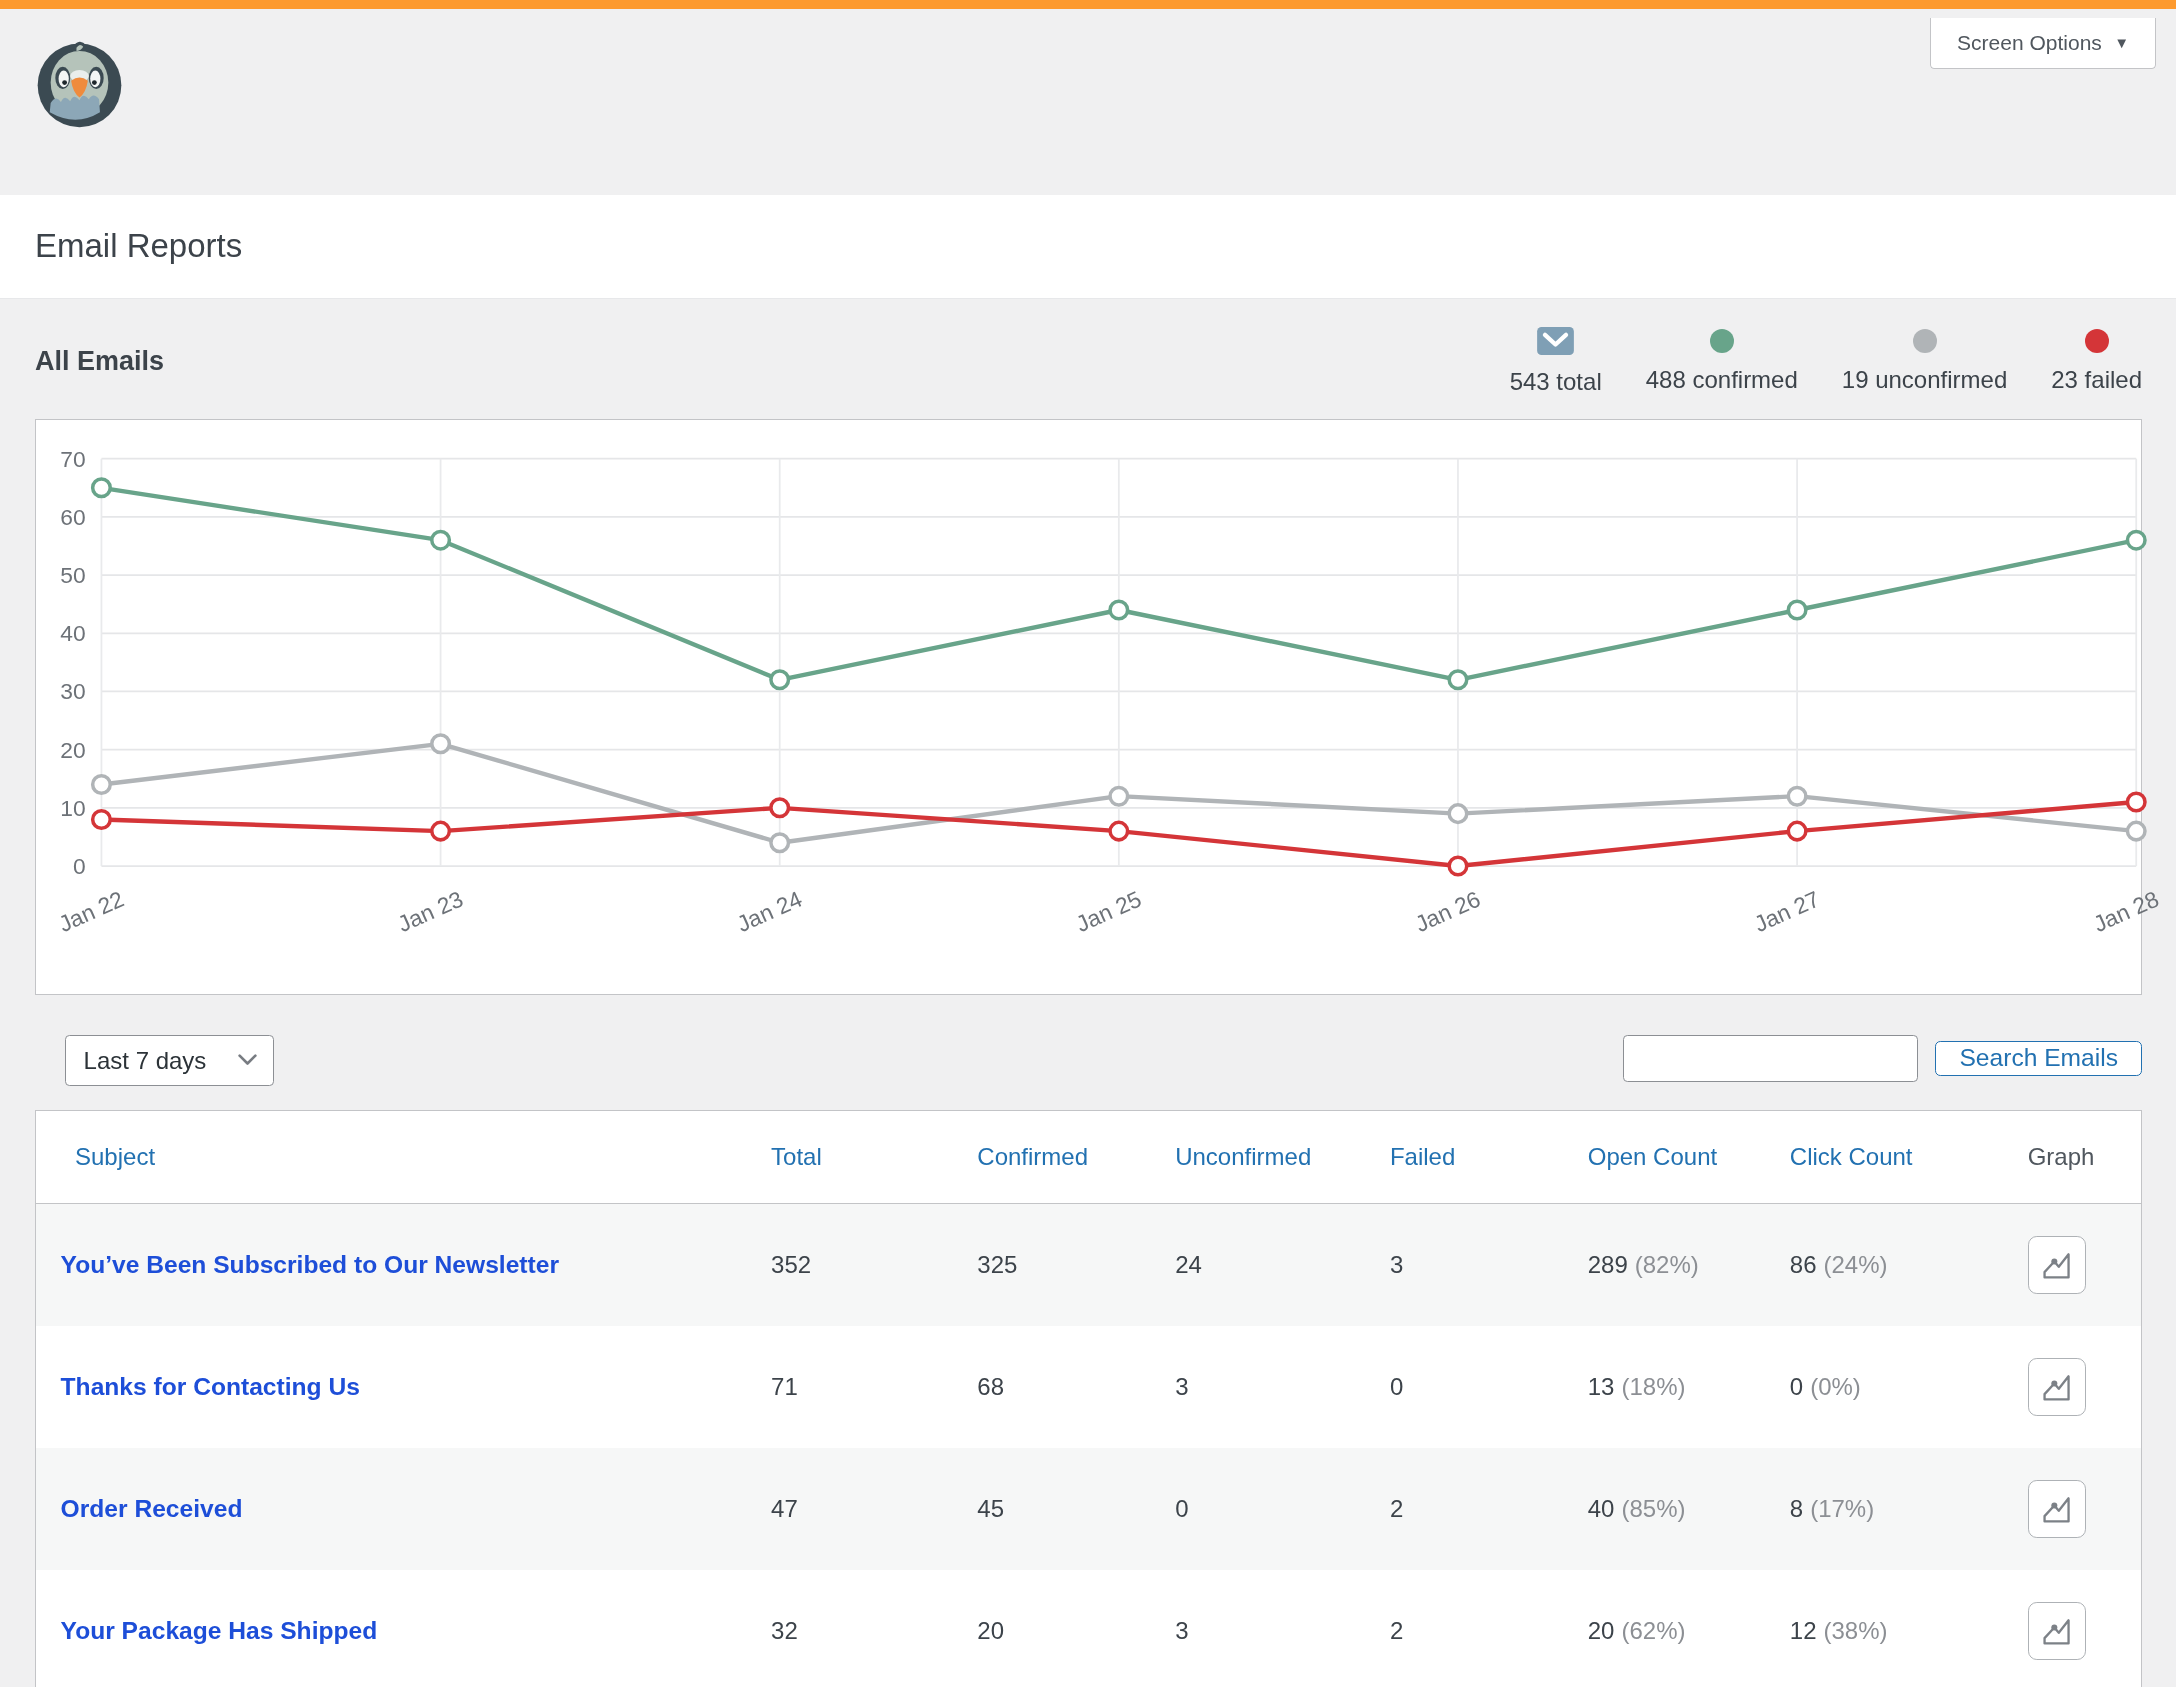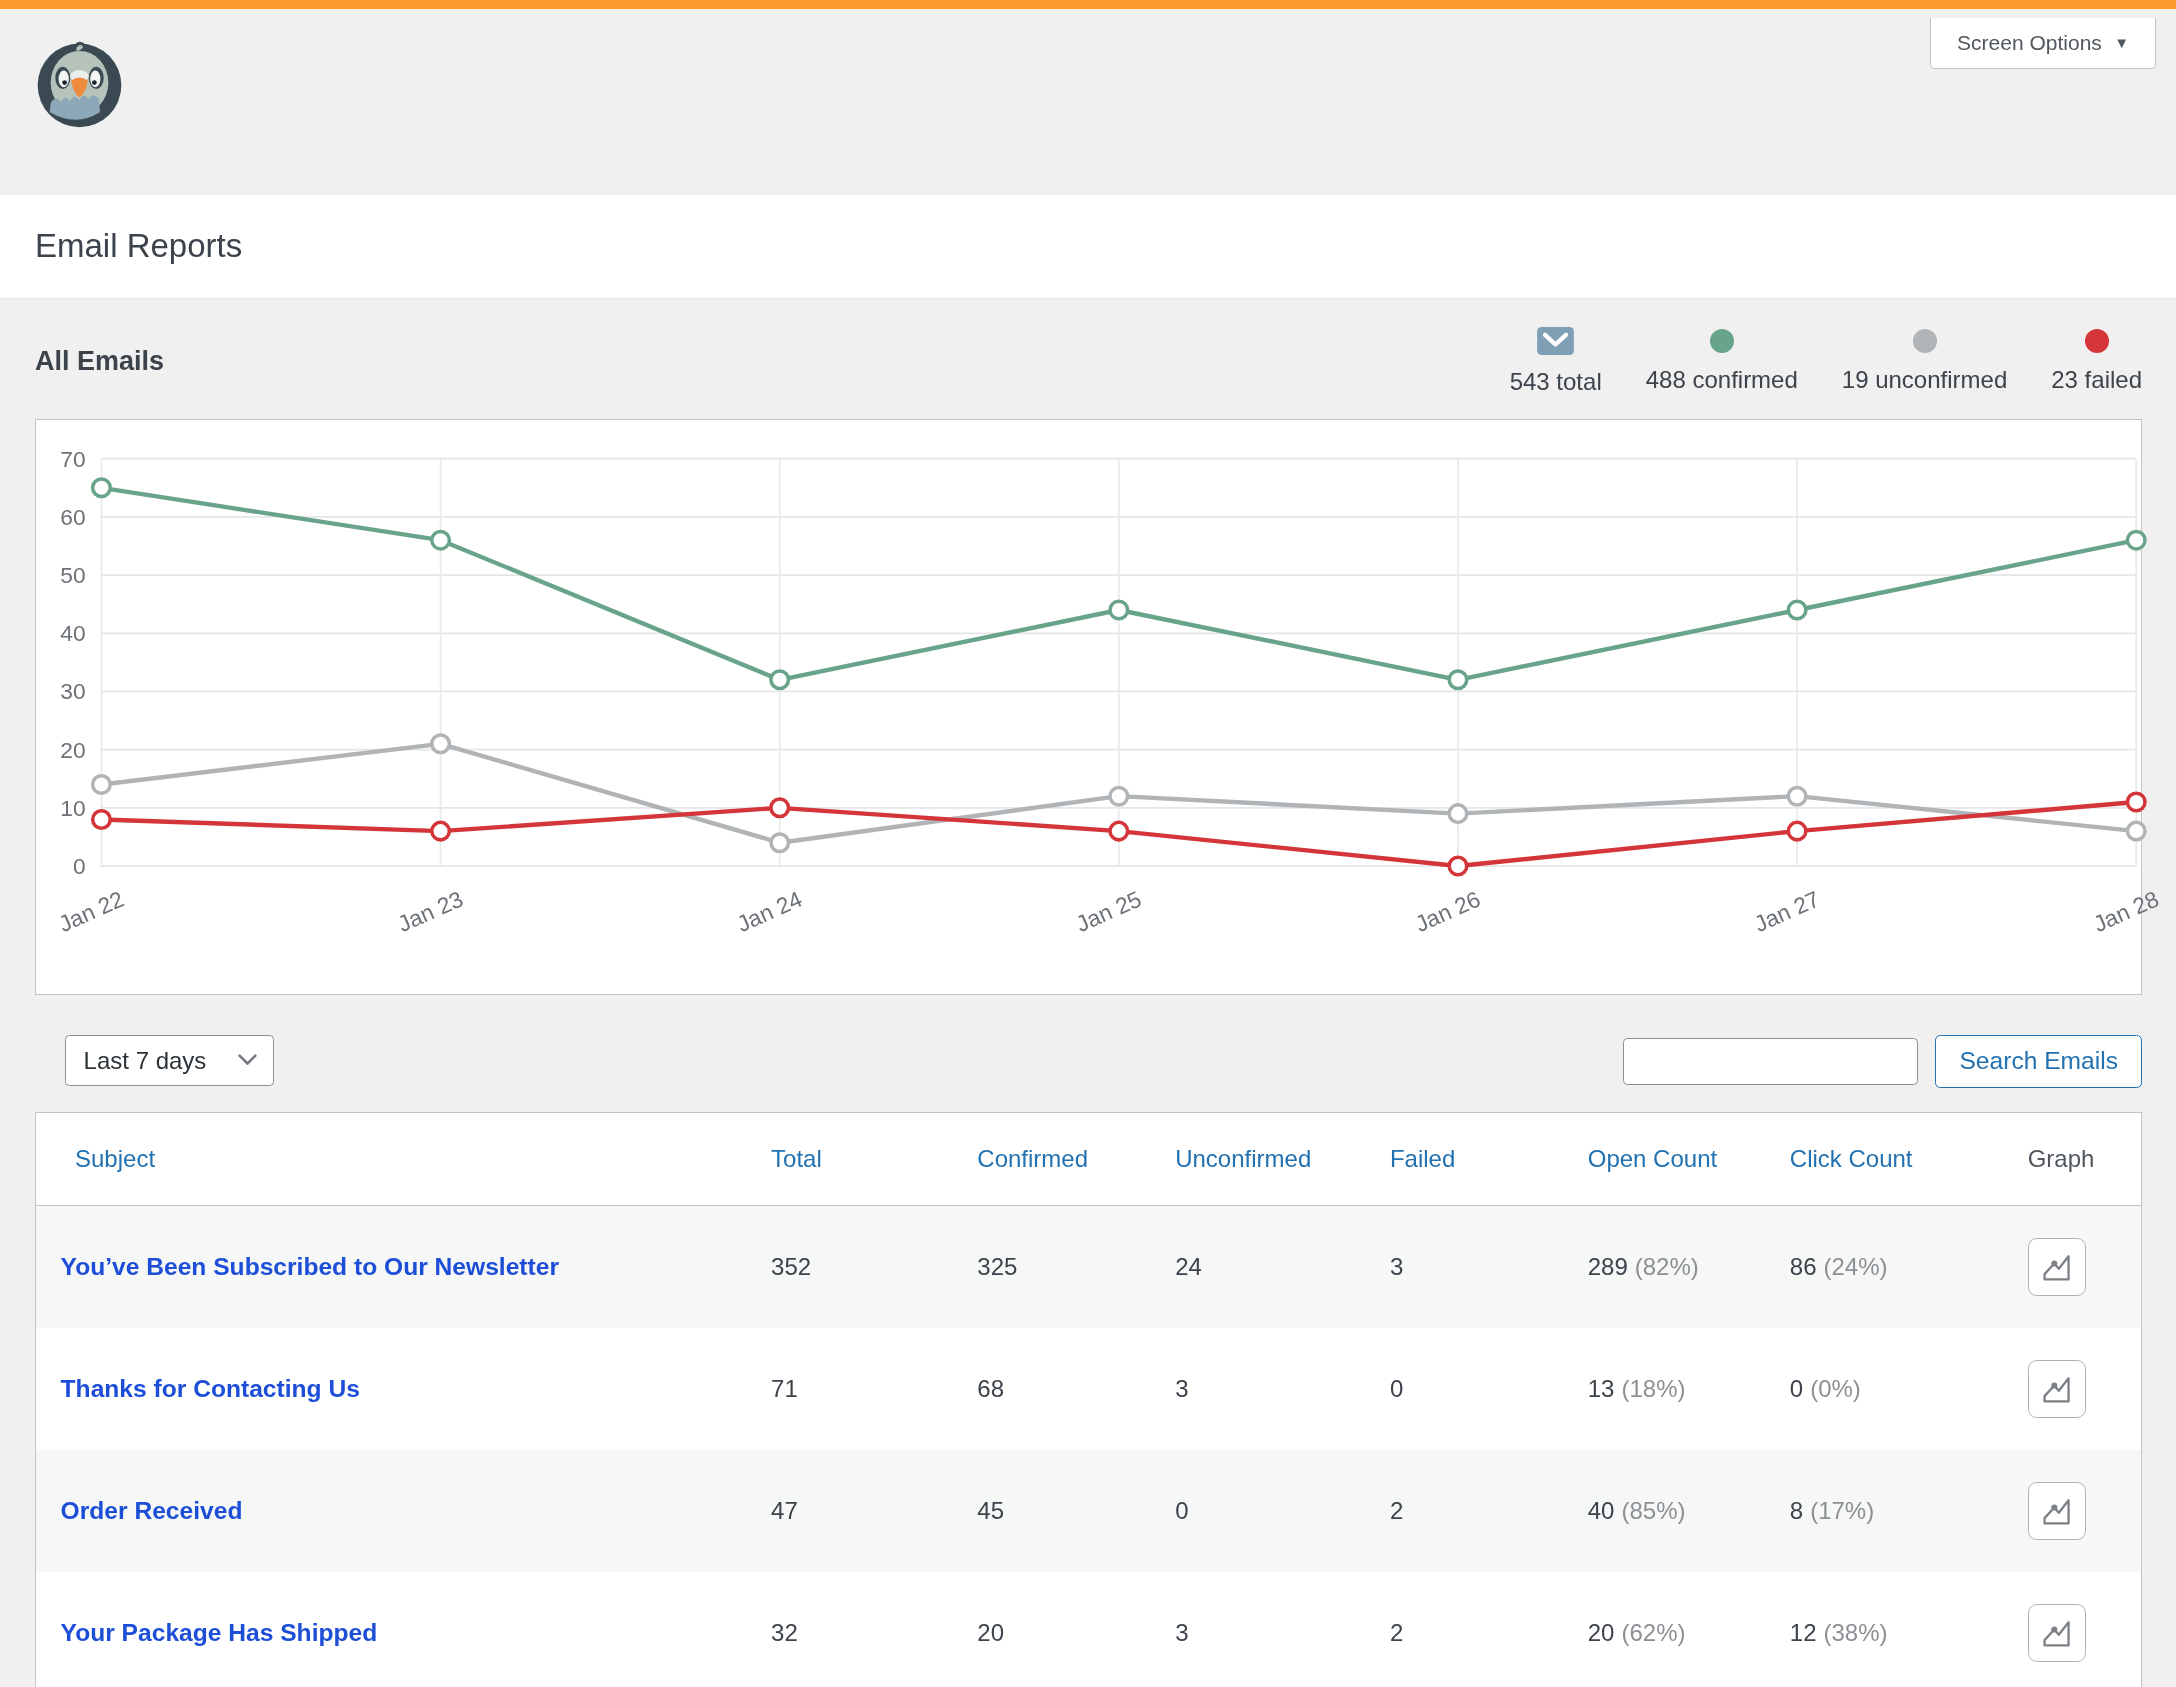--- a/index.html
+++ b/index.html
@@ -58,21 +58,21 @@
     font-family: inherit; font-size: 24px; color: #2c3338;
     padding: 0 53px 0 17.6px; cursor: pointer;
   }
   .select-wrap .chev { position: absolute; right: 16px; top: 18.4px; pointer-events: none; }
   .search-group { display: flex; align-items: center; gap: 17.6px; }
   .search-group input {
     width: 295px; height: 47px; background: #fff; border: 0.9px solid #8c8f94;
     border-radius: 4.4px; font-size: 23px; padding: 0 12.3px; font-family: inherit; color: #2c3338;
   }
   .search-btn {
-    height: 53px; padding: 0 23px; background: #fff;
+    height: 35px; padding: 0 23px; background: #fff;
     border: 1.8px solid #2271b1; border-radius: 5.3px; color: #2271b1;
     font-size: 24.6px; font-family: inherit; cursor: pointer;
   }
 
   
   .table-card { margin-top: 24.6px; background: #fff; border: 0.9px solid #c3c4c7; border-bottom: none; }
   table { width: 100%; border-collapse: collapse; table-layout: fixed; }
   thead th {
     text-align: left; font-weight: 400; font-size: 24px; color: #2271b1;
     padding: 32px 8.8px; border-bottom: 0.9px solid #c3c4c7;

